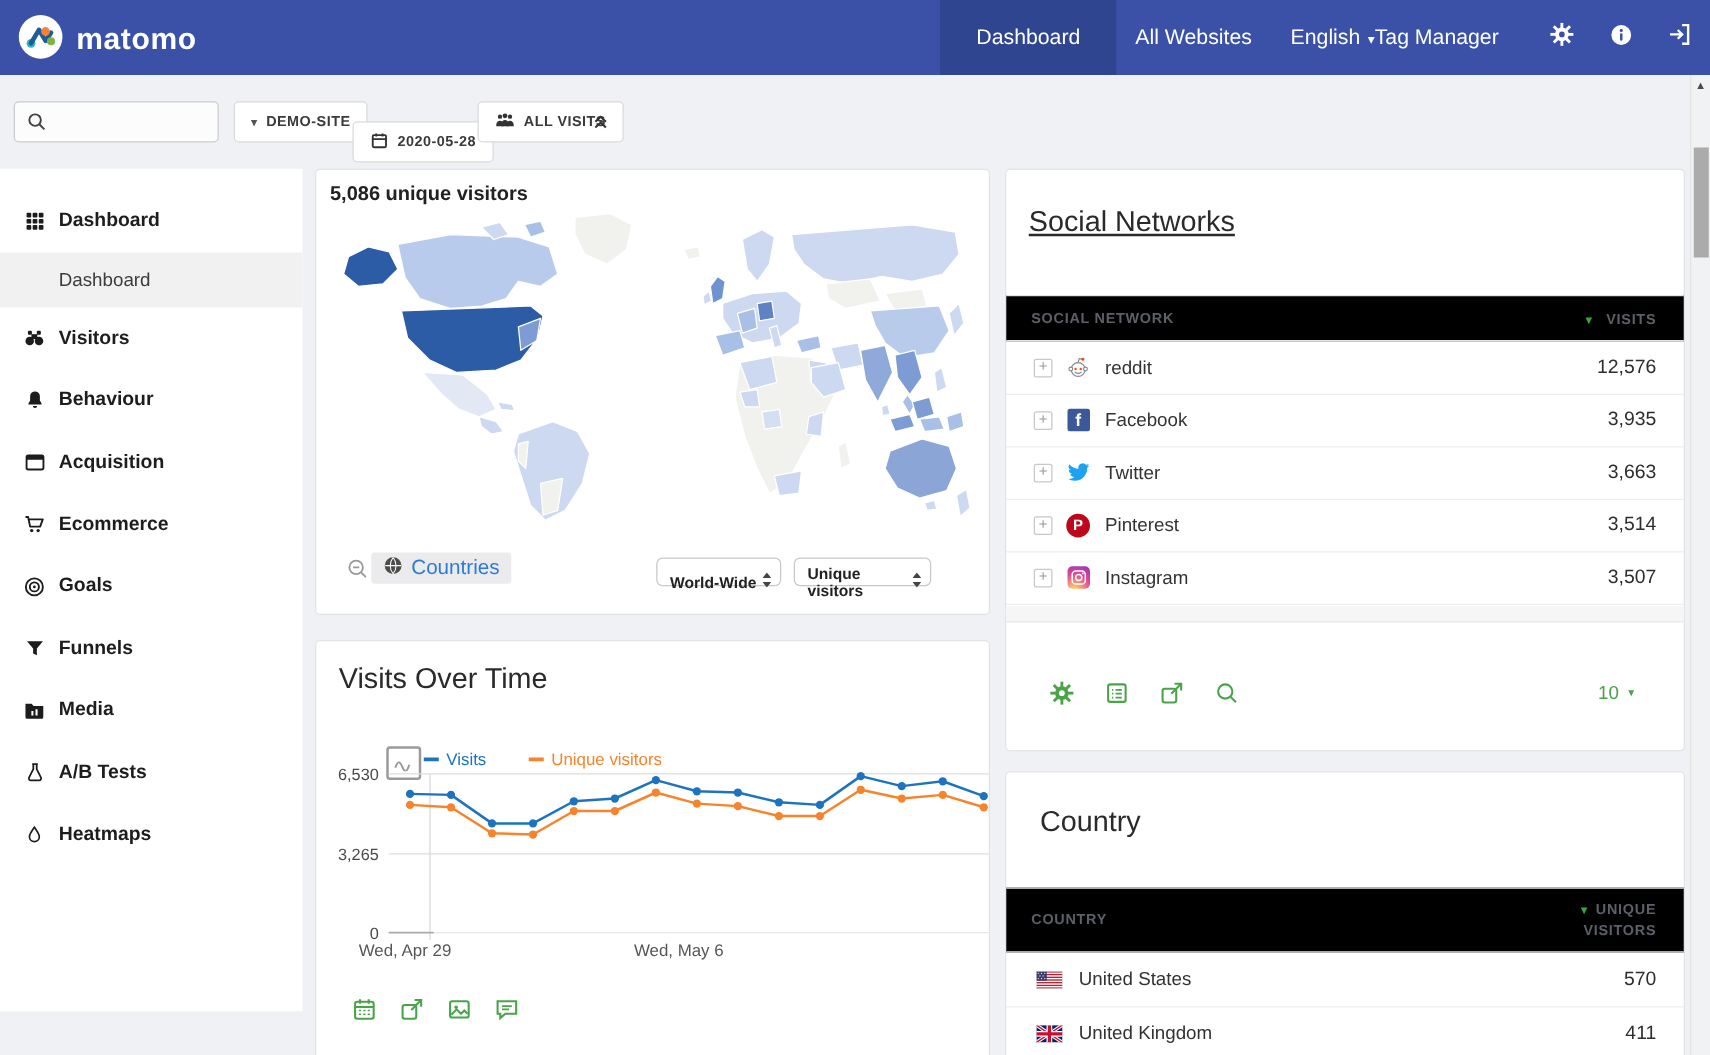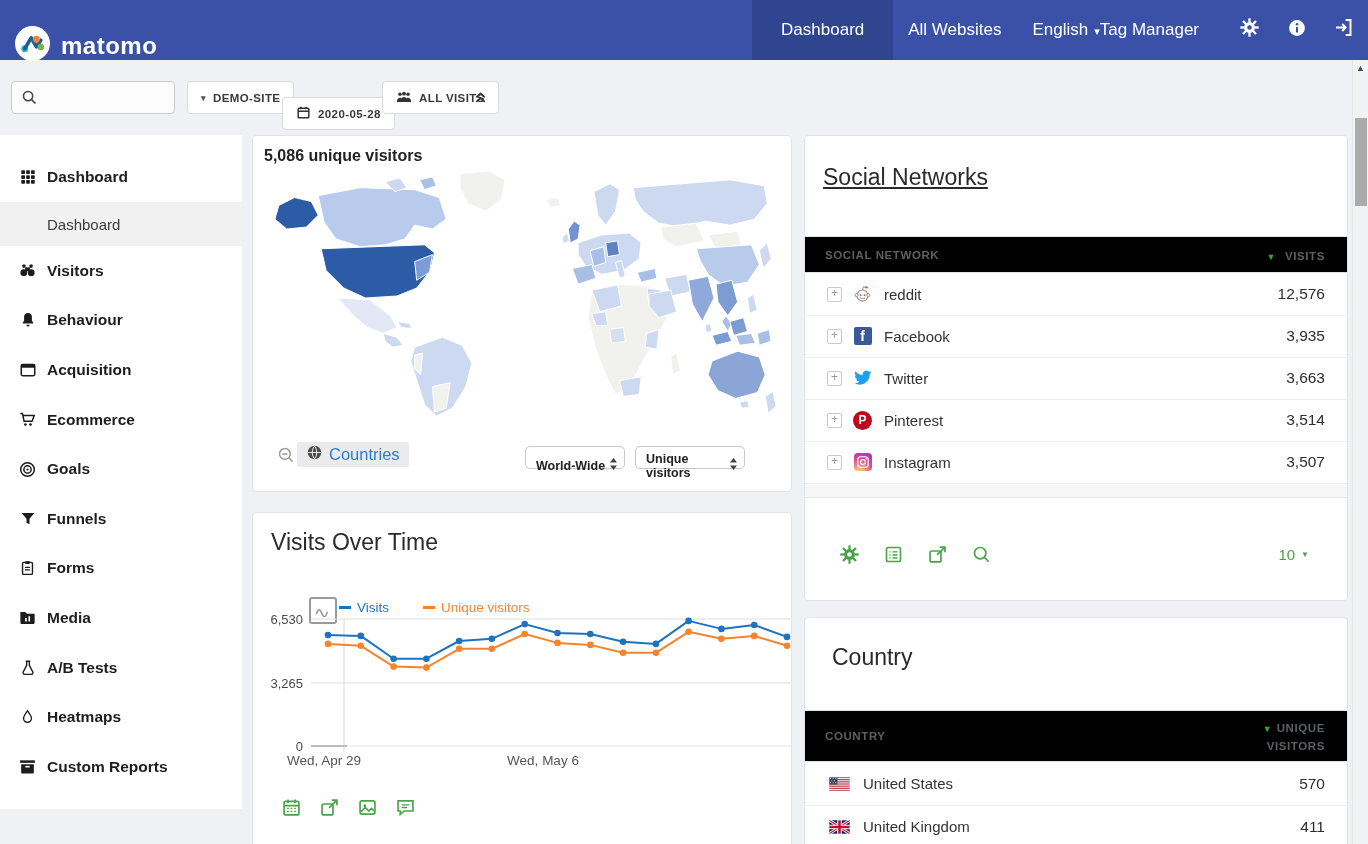--- a/index.html
+++ b/index.html
@@ -1,20 +1,20 @@
 <!DOCTYPE html>
 <html><head>
 <meta charset="utf-8">
 <style>
   html,body{margin:0;padding:0;background:#eff1f4;}
   .page{position:relative;width:1368px;height:844px;overflow:hidden;background:#eff1f4;
         font-family:"Liberation Sans",sans-serif;-webkit-font-smoothing:antialiased;}
   
   .navbar{position:absolute;left:0;top:0;width:1368px;height:60px;background:#3a51a7;}
-  .brand{position:absolute;left:14px;top:25px;display:flex;align-items:center;gap:10px;cursor:pointer;}
+  .brand{position:absolute;left:14px;top:11px;display:flex;align-items:center;gap:10px;cursor:pointer;}
   .brand-txt{color:#fff;font-size:24px;font-weight:bold;letter-spacing:.5px;}
   .nav{position:absolute;right:0;top:0;height:60px;display:flex;align-items:center;}
   .nav-item{color:#fff;font-size:17px;cursor:pointer;white-space:nowrap;}
   .nav-active{height:60px;display:flex;align-items:center;padding:0 29px;background:#30458f;}
   .ml15{margin-left:15px}.ml31{margin-left:31px}.ml32{}
   .ml40{margin-left:40px}.ml27{margin-left:27px}.ml26{margin-left:26px;margin-right:14px}
   .caret-w{color:#fff;font-size:11px;margin-left:6px;}
   
   .searchbox{position:absolute;left:11px;top:81px;width:164px;height:33px;background:#fcfcfd;
              border:1px solid #c9cccf;border-radius:4px;box-sizing:border-box;display:flex;align-items:center;}
@@ -247,30 +247,20 @@
     <div class="sb-item">
       <span class="sb-ic">
         <svg width="18" height="18" viewBox="0 0 24 24" fill="#1c1c1c">
           <path d="M3.5 4h17l-6.5 7.7V19l-4-2v-5.3z"></path>
         </svg>
       </span>
       <span class="sb-lb">Funnels</span>
     </div>
     <div class="sb-item">
       <span class="sb-ic">
-        <svg width="17" height="18" viewBox="0 0 24 24">
-          <rect x="5" y="4" width="14" height="17" rx="1.6" fill="none" stroke="#1c1c1c" stroke-width="2"></rect>
-          <rect x="9" y="2.4" width="6" height="4" fill="#1c1c1c"></rect>
-          <path d="M8.5 11h7M8.5 14.8h7" stroke="#1c1c1c" stroke-width="1.8"></path>
-        </svg>
-      </span>
-      <span class="sb-lb">Forms</span>
-    </div>
-    <div class="sb-item">
-      <span class="sb-ic">
         <svg width="19" height="19" viewBox="0 0 24 24" fill="#1c1c1c">
           <path d="M3 5h6.2l2 2.4H21v11.2a1.6 1.6 0 0 1-1.6 1.6H4.6A1.6 1.6 0 0 1 3 18.6z"></path>
           <path d="M10 12.5v4.5M14.2 10.5v6.5" stroke="#fff" stroke-width="2.1"></path>
         </svg>
       </span>
       <span class="sb-lb">Media</span>
     </div>
     <div class="sb-item">
       <span class="sb-ic">
         <svg width="18" height="18" viewBox="0 0 24 24" fill="none" stroke="#1c1c1c" stroke-width="1.9">
@@ -279,30 +269,20 @@
       </span>
       <span class="sb-lb">A/B Tests</span>
     </div>
     <div class="sb-item">
       <span class="sb-ic">
         <svg width="17" height="18" viewBox="0 0 24 24" fill="none" stroke="#1c1c1c" stroke-width="1.9">
           <path d="M12 3.2c3 4.3 5.6 7.8 5.6 10.7a5.6 5.6 0 0 1-11.2 0c0-2.9 2.6-6.4 5.6-10.7z"></path>
         </svg>
       </span>
       <span class="sb-lb">Heatmaps</span>
-    </div>
-    <div class="sb-item">
-      <span class="sb-ic">
-        <svg width="19" height="19" viewBox="0 0 24 24" fill="#1c1c1c">
-          <path d="M4 9h16v10.3a1.6 1.6 0 0 1-1.6 1.6H5.6A1.6 1.6 0 0 1 4 19.3z"></path>
-          <rect x="2.6" y="4.2" width="18.8" height="3.2"></rect>
-          <path d="M9.3 12.2h5.4" stroke="#fff" stroke-width="2.1"></path>
-        </svg>
-      </span>
-      <span class="sb-lb">Custom Reports</span>
     </div>
   </aside>
 
   <section class="widget" style="left:252px;top:135px;width:540px;height:357px;">
     <div class="map-title">5,086 unique visitors</div>
     <div style="position:absolute;left:14px;top:32px;width:512px;height:256px;">
       <svg viewBox="0 0 520 260" width="512" height="256">
         <g stroke="#fff" stroke-width="1" stroke-linejoin="round">
           <path d="M8,52 12,38 28,30 45,34 52,48 40,60 20,62 Z" fill="#2d5ca6"></path>
           <path d="M52,28 95,20 150,22 175,30 182,52 168,62 150,58 140,72 120,78 95,80 70,72 58,55 Z" fill="#b9cbec"></path>

